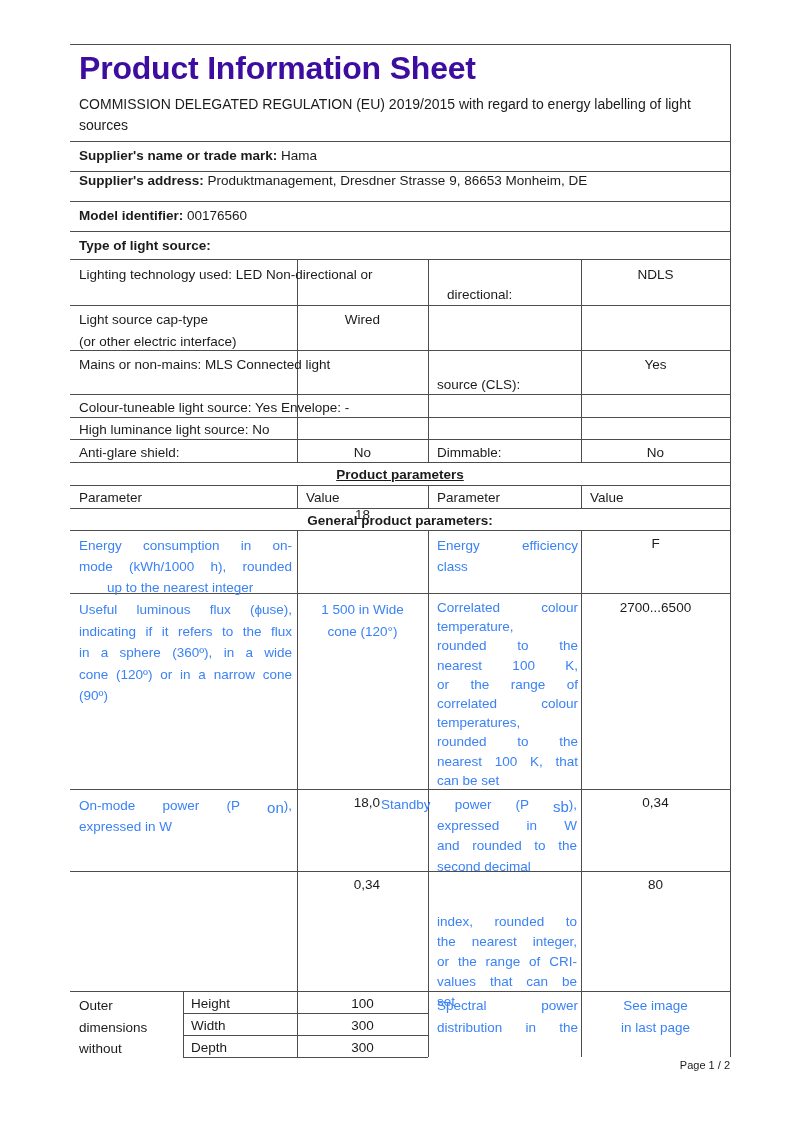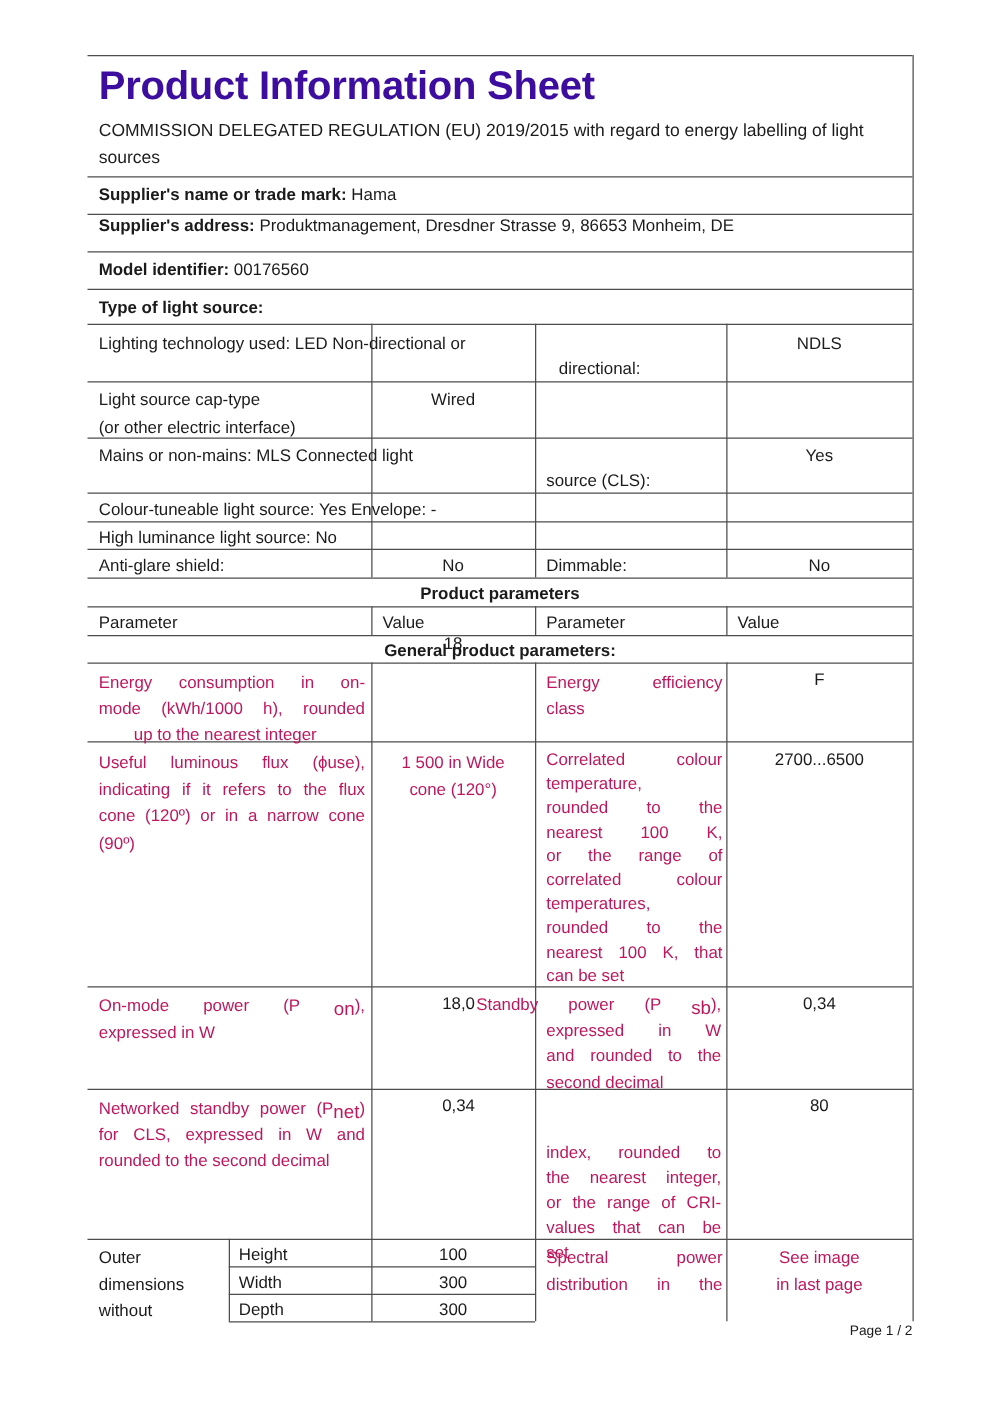--- a/index.html
+++ b/index.html
@@ -6,21 +6,21 @@
   .page{position:relative;width:802px;height:1134px;background:#ffffff;overflow:hidden;
         font-family:"Liberation Sans", sans-serif;color:#1b1b1b;}
   .hl{position:absolute;height:1px;background:#4d4d4d;}
   .vl{position:absolute;width:1px;background:#4d4d4d;}
   .t{position:absolute;font-size:13.5px;line-height:1.3;color:#1b1b1b;white-space:nowrap;}
   .wrap{white-space:normal;}
   .b{font-weight:bold;}
   .c{text-align:center;}
   .r{text-align:right;}
   .para{position:absolute;}
-  .ln{font-size:13.5px;color:#be185d;}
+  .ln{font-size:13.5px;color:#3b82f6;}
   .jl{text-align:justify;text-align-last:justify;}
   .hang{margin-left:-56px;width:calc(100% + 56px);}
   .ws{word-spacing:18px;}
   .sb{font-size:15px;position:relative;top:3px;}
   .title{position:absolute;font-size:32px;font-weight:bold;letter-spacing:-0.2px;}
   .subtitle{position:absolute;font-size:14px;line-height:21px;white-space:normal;}
   .footer{position:absolute;font-size:11px;color:#1b1b1b;}
 </style>
 </head>
 <body>
@@ -84,21 +84,21 @@
   <div class="t c" style="left:581px;top:356px;width:149px;">Yes</div>
 
   <div class="t" style="left:79px;top:399px;">Colour-tuneable light source: Yes Envelope: -</div>
   <div class="t" style="left:79px;top:421px;">High luminance light source: No</div>
 
   <div class="t" style="left:79px;top:444px;">Anti-glare shield:</div>
   <div class="t c" style="left:297px;top:444px;width:131px;">No</div>
   <div class="t" style="left:437px;top:444px;">Dimmable:</div>
   <div class="t c" style="left:581px;top:444px;width:149px;">No</div>
 
-  <div class="t b c" style="left:70px;top:466px;width:660px;">Product parameters</div>
+  <div class="t b c" style="left:70px;top:466px;width:660px;text-decoration:underline;">Product parameters</div>
   <div class="t" style="left:79px;top:489px;">Parameter</div>
   <div class="t" style="left:306px;top:489px;">Value</div>
   <div class="t" style="left:437px;top:489px;">Parameter</div>
   <div class="t" style="left:590px;top:489px;">Value</div>
   <div class="t b c" style="left:70px;top:512px;width:660px;">General product parameters:</div>
 
   <div class="para" style="left:79px;top:535px;width:213px;">
     <div class="ln jl" style="line-height:21px;">Energy consumption in on-</div>
     <div class="ln jl" style="line-height:21px;">mode (kWh/1000 h), rounded</div>
     <div class="ln" style="line-height:21px;margin-left:28px;">up to the nearest integer</div>
@@ -106,20 +106,21 @@
   <div class="t c" style="left:297px;top:506px;width:131px;">18</div>
   <div class="para" style="left:437px;top:535px;width:141px;">
     <div class="ln jl" style="line-height:21px;">Energy efficiency</div>
     <div class="ln" style="line-height:21px;">class</div>
   </div>
   <div class="t c" style="left:581px;top:535px;width:149px;">F</div>
 
   <div class="para" style="left:79px;top:599px;width:213px;">
     <div class="ln jl" style="line-height:21.5px;">Useful luminous flux (ϕuse),</div>
     <div class="ln jl" style="line-height:21.5px;">indicating if it refers to the flux</div>
+    <div class="ln jl" style="line-height:21.5px;">in a sphere (360º), in a wide</div>
     <div class="ln jl" style="line-height:21.5px;">cone (120º) or in a narrow cone</div>
     <div class="ln" style="line-height:21.5px;">(90º)</div>
   </div>
   <div class="para c" style="left:297px;top:599px;width:131px;">
     <div class="ln" style="line-height:21.5px;">1 500 in Wide</div>
     <div class="ln" style="line-height:21.5px;">cone (120°)</div>
   </div>
   <div class="para" style="left:437px;top:598px;width:141px;">
     <div class="ln jl" style="line-height:19.2px;">Correlated colour</div>
     <div class="ln jl" style="line-height:19.2px;">temperature,</div>
@@ -140,25 +141,20 @@
   </div>
   <div class="t r" style="left:297px;top:794px;width:83px;">18,0</div>
   <div class="para" style="left:437px;top:794px;width:140px;">
     <div class="ln jl hang" style="line-height:20.5px;"><span>Standby power (P </span><span class="sb">sb</span><span>),</span></div>
     <div class="ln jl" style="line-height:20.5px;">expressed in W</div>
     <div class="ln jl" style="line-height:20.5px;">and rounded to the</div>
     <div class="ln" style="line-height:20.5px;">second decimal</div>
   </div>
   <div class="t c" style="left:581px;top:794px;width:149px;">0,34</div>
 
-  <div class="para" style="left:79px;top:876px;width:213px;">
-    <div class="ln jl" style="line-height:21px;"><span>Networked standby power (P</span><span class="sb">net</span><span>)</span></div>
-    <div class="ln jl" style="line-height:21px;">for CLS, expressed in W and</div>
-    <div class="ln" style="line-height:21px;">rounded to the second decimal</div>
-  </div>
   <div class="t r" style="left:297px;top:876px;width:83px;">0,34</div>
   <div class="para" style="left:437px;top:876px;width:140px;">
     <div class="ln jl" style="line-height:20px;margin-top:36px;">index, rounded to</div>
     <div class="ln jl" style="line-height:20px;">the nearest integer,</div>
     <div class="ln jl" style="line-height:20px;">or the range of CRI-</div>
     <div class="ln jl" style="line-height:20px;">values that can be</div>
     <div class="ln" style="line-height:20px;">set</div>
   </div>
   <div class="t c" style="left:581px;top:876px;width:149px;">80</div>
 

